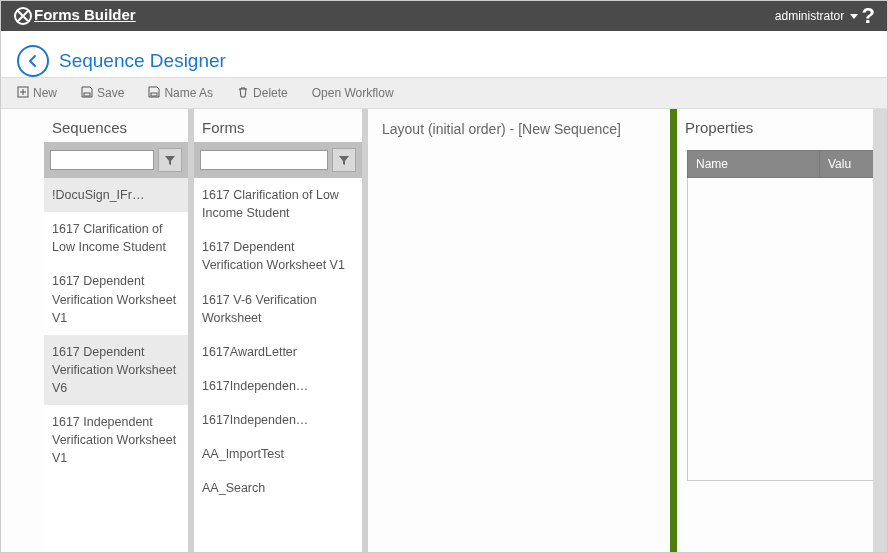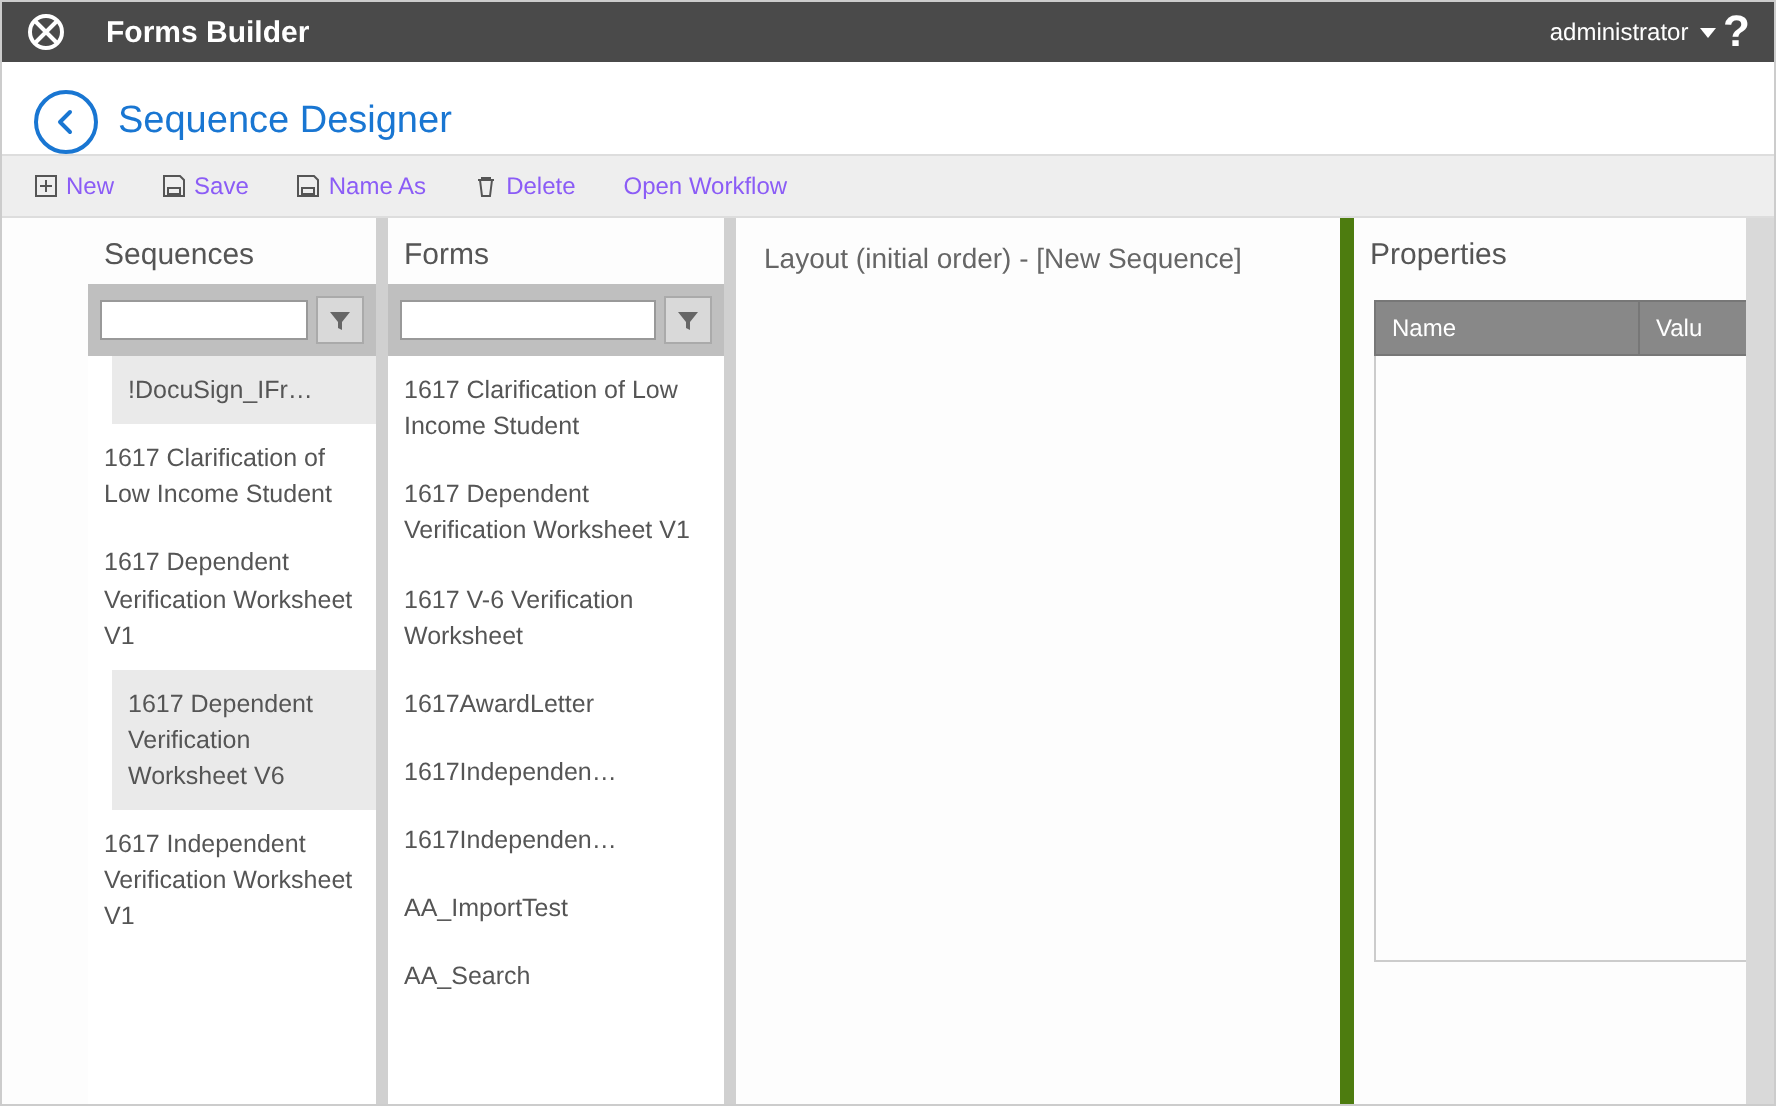--- a/index.html
+++ b/index.html
@@ -1,48 +1,48 @@
 <!DOCTYPE html>
 <html><head>
 <meta charset="utf-8">
 <style>
   html,body{margin:0;padding:0;font-family:Arial,Helvetica,sans-serif;font-size:13px;color:#333;background:#fff;}
   .app{width:888px;height:553px;display:flex;flex-direction:column;overflow:hidden;border:1px solid #ccc;box-sizing:border-box;}
   
   .topbar{background:#4a4a4a;color:#fff;height:30px;display:flex;align-items:center;padding:0 12px;justify-content:space-between;}
-  .topbar-left{display:flex;align-items:center;gap:20px;font-weight:bold;font-size:15px;}
+  .topbar-left{display:flex;gap:1px;font-weight:bold;font-size:15px;text-decoration:underline;}
   .topbar-right{display:flex;align-items:center;gap:4px;margin-left:44px;}
   .brand-icon svg{display:block;}
   .admin{font-size:12px;}
   .caret-down{display:inline-block;width:0;height:0;border-left:4px solid transparent;border-right:4px solid transparent;border-top:5px solid #fff;margin-left:2px;vertical-align:middle;}
   .help-icon{font-size:22px;font-weight:bold;cursor:pointer;}
   
   .titlebar{display:flex;align-items:center;gap:10px;padding:14px 16px 0 16px;}
   .back-btn{width:28px;height:28px;border:2px solid #1976d2;border-radius:50%;display:flex;align-items:center;justify-content:center;cursor:pointer;}
   .back-btn svg{display:block;}
   .page-title{color:#1976d2;font-size:19px;}
   
   .toolbar{background:#eee;border-top:1px solid #ddd;border-bottom:1px solid #ddd;display:flex;align-items:center;height:30px;padding:0 6px;gap:4px;}
-  .tbtn{display:flex;align-items:center;gap:4px;padding:4px 10px;font-size:12px;color:#8b5cf6;cursor:pointer;border-radius:2px;}
+  .tbtn{display:flex;align-items:flex-start;gap:4px;padding:4px 10px;font-size:12px;color:#737373;cursor:pointer;border-radius:2px;}
   .tbtn svg{flex:0 0 auto;}
   
   .main{flex:1;display:flex;overflow:hidden;background:#fdfdfd;padding-left:43px;}
   .panel{display:flex;flex-direction:column;box-sizing:border-box;}
   .panel-title{font-size:15px;color:#555;padding:10px 8px 6px 8px;}
   .seq-panel{width:150px;border-right:6px solid #d0d0d0;}
   .forms-panel{width:174px;border-right:6px solid #d0d0d0;}
   .layout-panel{flex:1;border-right:7px solid #4d7c0f;position:relative;}
   .props-panel{width:210px;position:relative;}
   .search-row{background:#bfbfbf;padding:6px;display:flex;gap:4px;align-items:center;}
   .search-row input{flex:1;min-width:0;height:20px;border:1px solid #999;padding:0 4px;font-size:12px;box-sizing:border-box;}
   .filter-btn{width:22px;height:22px;background:#d9d9d9;border:1px solid #aaa;display:flex;align-items:center;justify-content:center;cursor:pointer;}
   .list-wrap{flex:1;overflow:hidden;position:relative;background:#fff;}
   .list-scroll{position:absolute;inset:0;overflow:scroll;}
   .list-item{padding:8px 8px;font-size:12.5px;color:#555;border-bottom:0;cursor:default;line-height:1.45;}
-  .list-item.sel{background:#eaeaea;margin-left:12px;}
+  .list-item.sel{background:#eaeaea;}
   .layout-body{padding:12px 14px;font-size:14px;color:#666;}
   .props-body{padding:8px 10px 0 10px;}
   .props-table{width:100%;border-collapse:collapse;}
   .props-table th{background:#888;color:#fff;font-weight:normal;text-align:left;font-size:12px;padding:6px 8px;border:1px solid #777;margin-left:36px;}
   .props-table td{border:1px solid #ccc;height:300px;}
   .vscroll-hint{position:absolute;right:0;top:0;bottom:0;width:14px;background:#d9d9d9;}
   
 </style>
 </head>
 <body>

